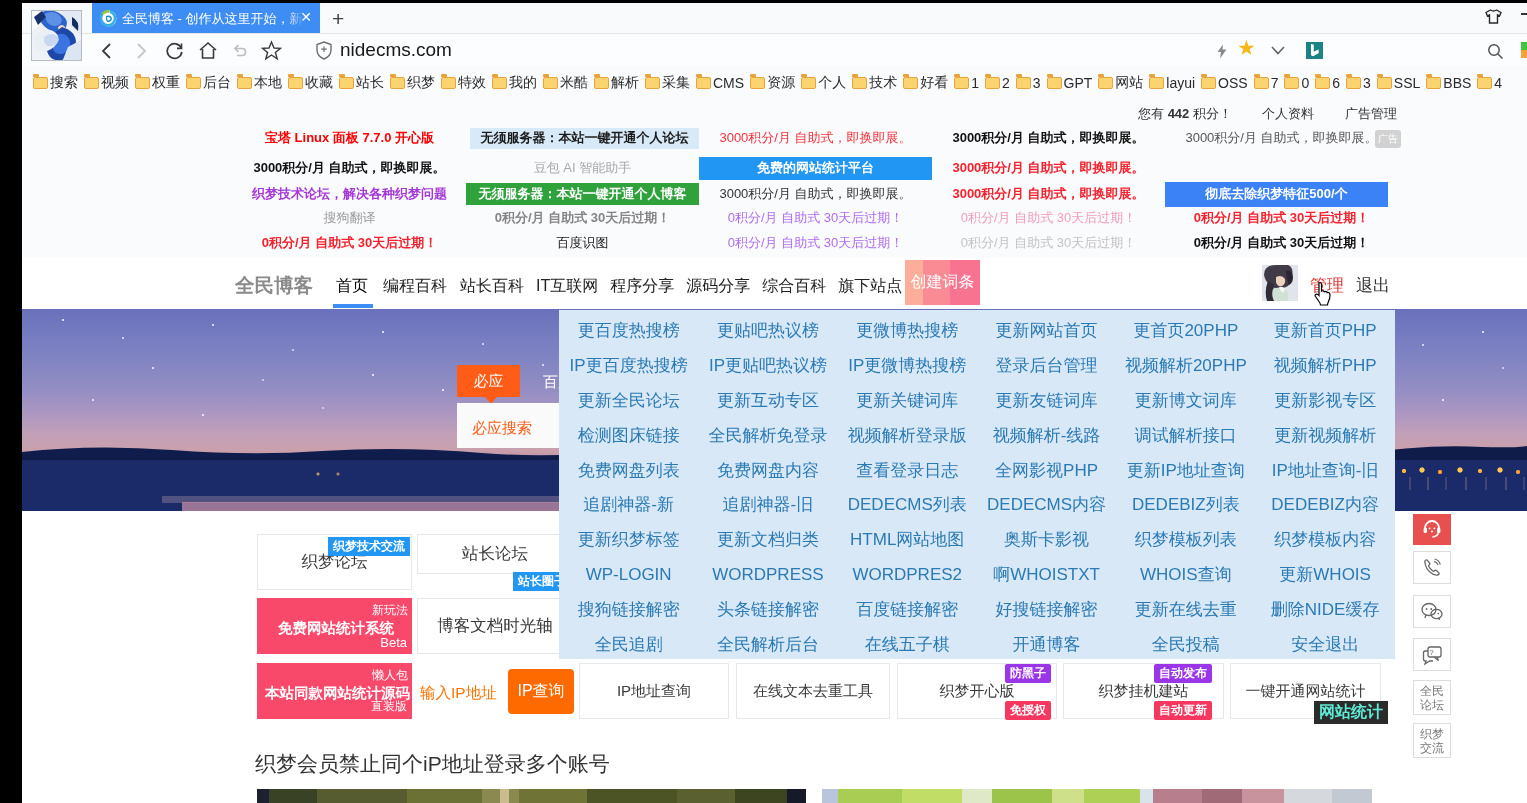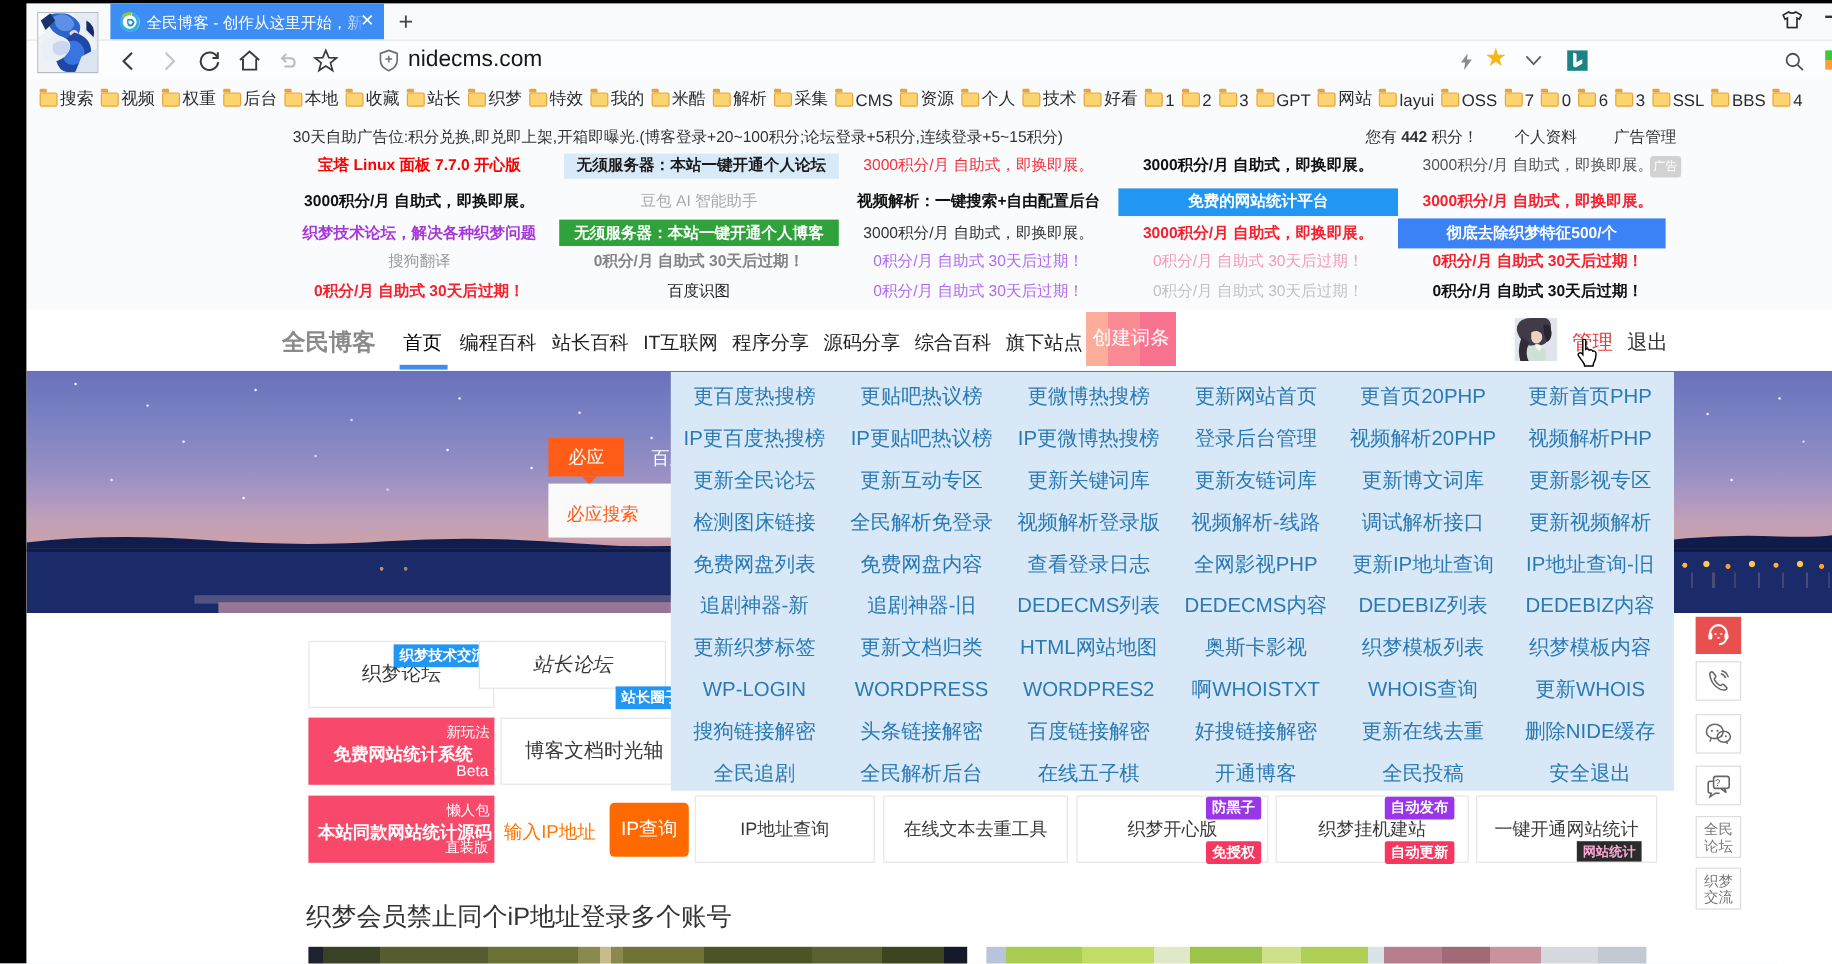--- a/index.html
+++ b/index.html
@@ -29,21 +29,21 @@
   #banner { left:22px; top:309px; width:1505px; height:202px; overflow:hidden; }
   #content { left:22px; top:511px; width:1505px; height:292px; background:#fff; }
   #mega { left:559px; top:310px; width:836px; height:349px; background:#d9e8f6; z-index:20; }
   .mrow { display:flex; height:34.9px; align-items:center; }
   .mcell { width:139.3px; text-align:center; font-size:17px; color:#2a7ab5; white-space:nowrap; }
   .box { position:absolute; background:#fff; border:1px solid #e7e7e7; display:flex; align-items:center; justify-content:center; font-size:16.5px; color:#3a3a3a; }
   .pinkbox { position:absolute; background:#f9496b; color:#fff; white-space:nowrap; }
   .badge-blue { position:absolute; background:#2196f3; color:#fff; font-size:12px; padding:1px 5px; font-weight:bold; }
   .badge-purple { position:absolute; background:#9a35e8; color:#fff; font-size:12px; padding:1px 5px; font-weight:bold; border-radius:2px; }
   .badge-red { position:absolute; background:#f6375f; color:#fff; font-size:12px; padding:1px 5px; font-weight:bold; border-radius:2px; }
-  .badge-black { position:absolute; background:#2b2b2b; color:#f9a8d4; font-size:11px; padding:1px 5px; font-weight:bold; }
+  .badge-black { position:absolute; background:#2b2b2b; color:#5eead4; font-size:16px; padding:1px 5px; font-weight:bold; }
   
   .sbox { position:absolute; left:1413px; width:38px; height:33px; background:#fff; border:1px solid #ddd; display:flex; align-items:center; justify-content:center; }
 </style>
 </head>
 <body>
 <div class="abs" id="topline"></div>
 <div class="abs" id="tabbar">
   <div class="abs" id="tab">
     <svg style="position:absolute;left:8px;top:7px" width="17" height="17" viewBox="0 0 17 17">
       <circle cx="8.5" cy="8.5" r="8" fill="#fff"></circle>
@@ -153,37 +153,35 @@
   <span class="bm"><span class="folder"></span>OSS</span>
   <span class="bm"><span class="folder"></span>7</span>
   <span class="bm"><span class="folder"></span>0</span>
   <span class="bm"><span class="folder"></span>6</span>
   <span class="bm"><span class="folder"></span>3</span>
   <span class="bm"><span class="folder"></span>SSL</span>
   <span class="bm"><span class="folder"></span>BBS</span>
   <span class="bm"><span class="folder"></span>4</span>
 </div>
 <div class="abs" id="notice">
-  <div style="position:absolute;left:222px;top:6px;">30天自助广告位:积分兑换,即兑即上架,开箱即曝光.(博客登录+20~100积分;论坛登录+5积分,连续登录+5~15积分)</div>
   <div style="position:absolute;left:1116px;top:6px;">您有 <b>442</b> 积分！</div>
   <div style="position:absolute;left:1240px;top:6px;">个人资料</div>
   <div style="position:absolute;left:1323px;top:6px;">广告管理</div>
 </div>
 <div class="abs adgrid">
   <div class="adrow">
     <div class="adcell" style="color:#fe0000;font-weight:bold;">宝塔 Linux 面板 7.7.0 开心版</div>
     <div class="adcell" style="background:#d8e9f7;color:#1b1b1b;font-weight:bold;height:21px;align-self:center;width:229px;margin-left:4px;">无须服务器：本站一键开通个人论坛</div>
     <div class="adcell" style="color:#f5313d;">3000积分/月 自助式，即换即展。</div>
     <div class="adcell" style="color:#111;font-weight:bold;">3000积分/月 自助式，即换即展。</div>
     <div class="adcell" style="color:#555;">3000积分/月 自助式，即换即展。</div>
   </div>
   <div class="adrow" style="margin-top:4px;">
     <div class="adcell" style="color:#111;font-weight:bold;">3000积分/月 自助式，即换即展。</div>
     <div class="adcell" style="color:#a9a9a9;">豆包 AI 智能助手</div>
-    <div class="adcell" style="color:#111;font-weight:bold;">视频解析：一键搜索+自由配置后台</div>
     <div class="adcell" style="background:#2196f3;color:#fff;font-weight:bold;height:23px;align-self:center;">免费的网站统计平台</div>
     <div class="adcell" style="color:#f5212d;font-weight:bold;">3000积分/月 自助式，即换即展。</div>
   </div>
   <div class="adrow">
     <div class="adcell" style="color:#a637d8;font-weight:bold;">织梦技术论坛，解决各种织梦问题</div>
     <div class="adcell" style="background:#2fa23c;color:#fff;font-weight:bold;height:22px;align-self:center;">无须服务器：本站一键开通个人博客</div>
     <div class="adcell" style="color:#333;">3000积分/月 自助式，即换即展。</div>
     <div class="adcell" style="color:#f5212d;font-weight:bold;">3000积分/月 自助式，即换即展。</div>
     <div class="adcell" style="background:#3b82f6;color:#fff;font-weight:bold;height:25px;align-self:center;width:223px;">彻底去除织梦特征500/个</div>
   </div>
@@ -252,21 +250,21 @@
   <div style="position:absolute;left:290px;top:162px;width:40px;height:6px;background:radial-gradient(3px 3px at 6px 3px,rgba(255,190,90,.7) 45%,transparent 60%),radial-gradient(3px 3px at 26px 3px,rgba(255,190,90,.6) 45%,transparent 60%);"></div>
   <div style="position:absolute;left:435px;top:56px;width:63px;height:32px;background:#ff5c18;color:#fff;font-size:15px;display:flex;align-items:center;justify-content:center;">必应</div>
   <div style="position:absolute;left:463px;top:88px;width:0;height:0;border-left:6px solid transparent;border-right:6px solid transparent;border-top:7px solid #ff5c18;"></div>
   <div style="position:absolute;left:521px;top:64px;color:#fff;font-size:15px;">百度</div>
   <div style="position:absolute;left:435px;top:94px;width:105px;height:45px;background:#fafafa;"></div>
   <div style="position:absolute;left:450px;top:110px;color:#ff5c18;font-size:15px;">必应搜索</div>
 </div>
 <div class="abs" id="content">
   <div class="box" style="left:235px;top:23px;width:155px;height:56px;">织梦论坛</div>
   <div class="badge-blue" style="left:306px;top:26px;">织梦技术交流</div>
-  <div class="box" style="left:377px;top:23px;width:156px;height:40px;font-style:italic;">站长论坛</div>
+  <div class="box" style="left:395px;top:23px;width:156px;height:40px;">站长论坛</div>
   <div class="badge-blue" style="left:491px;top:61px;">站长圈子</div>
   <div class="pinkbox" style="left:235px;top:87px;width:155px;height:56px;">
     <div style="position:absolute;right:4px;top:4px;font-size:12px;">新玩法</div>
     <div style="position:absolute;left:21px;top:21px;font-size:14.5px;font-weight:bold;">免费网站统计系统</div>
     <div style="position:absolute;right:5px;bottom:4px;font-size:13px;">Beta</div>
   </div>
   <div class="box" style="left:395px;top:87px;width:156px;height:56px;">博客文档时光轴</div>
   <div class="pinkbox" style="left:235px;top:152px;width:155px;height:56px;">
     <div style="position:absolute;right:4px;top:4px;font-size:12px;">懒人包</div>
     <div style="position:absolute;left:8px;top:21px;font-size:14.5px;font-weight:bold;">本站同款网站统计源码</div>

